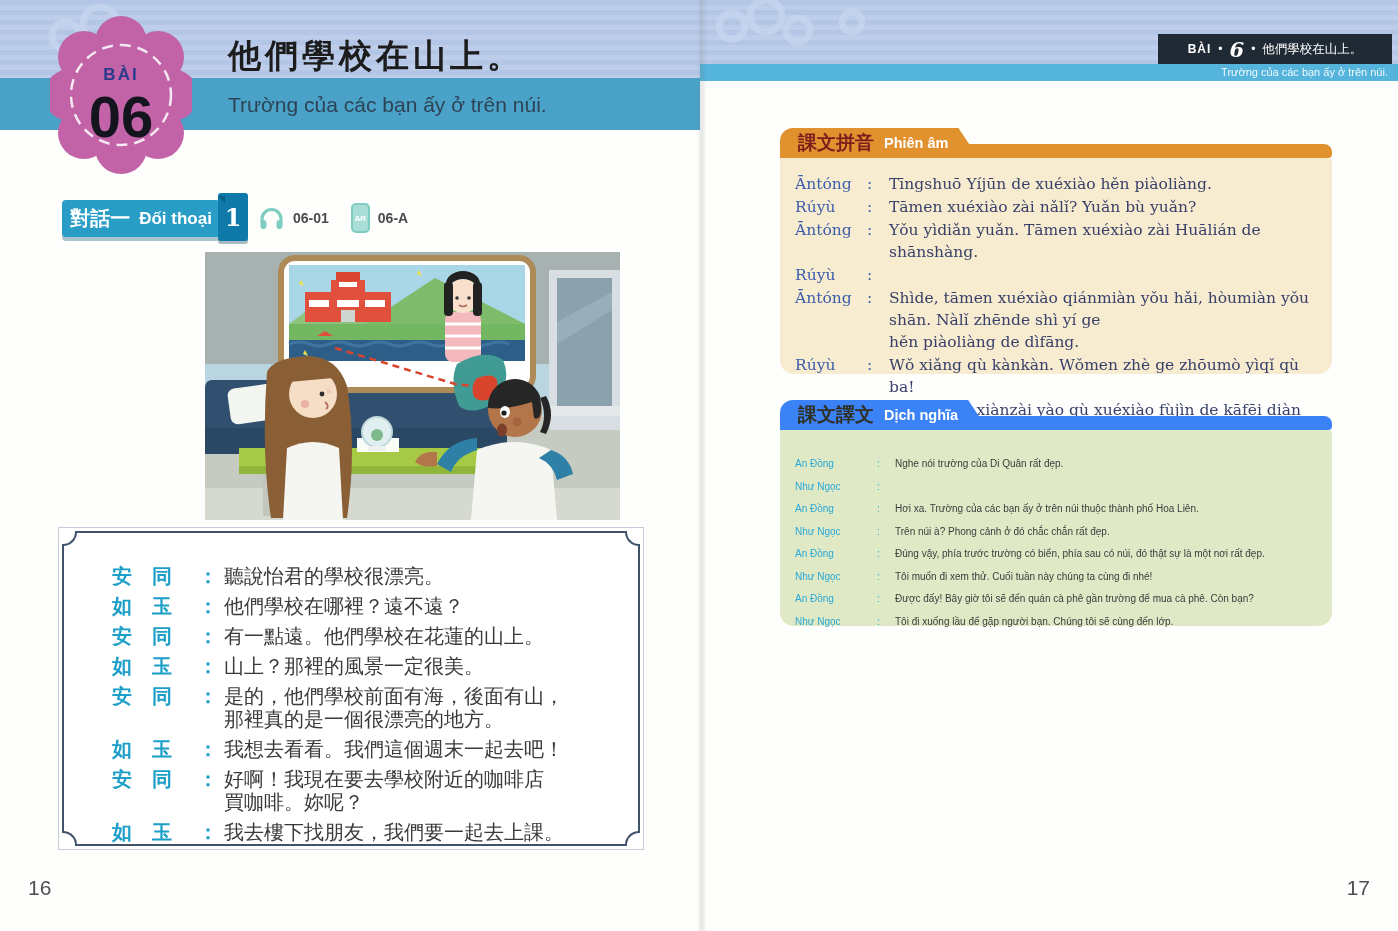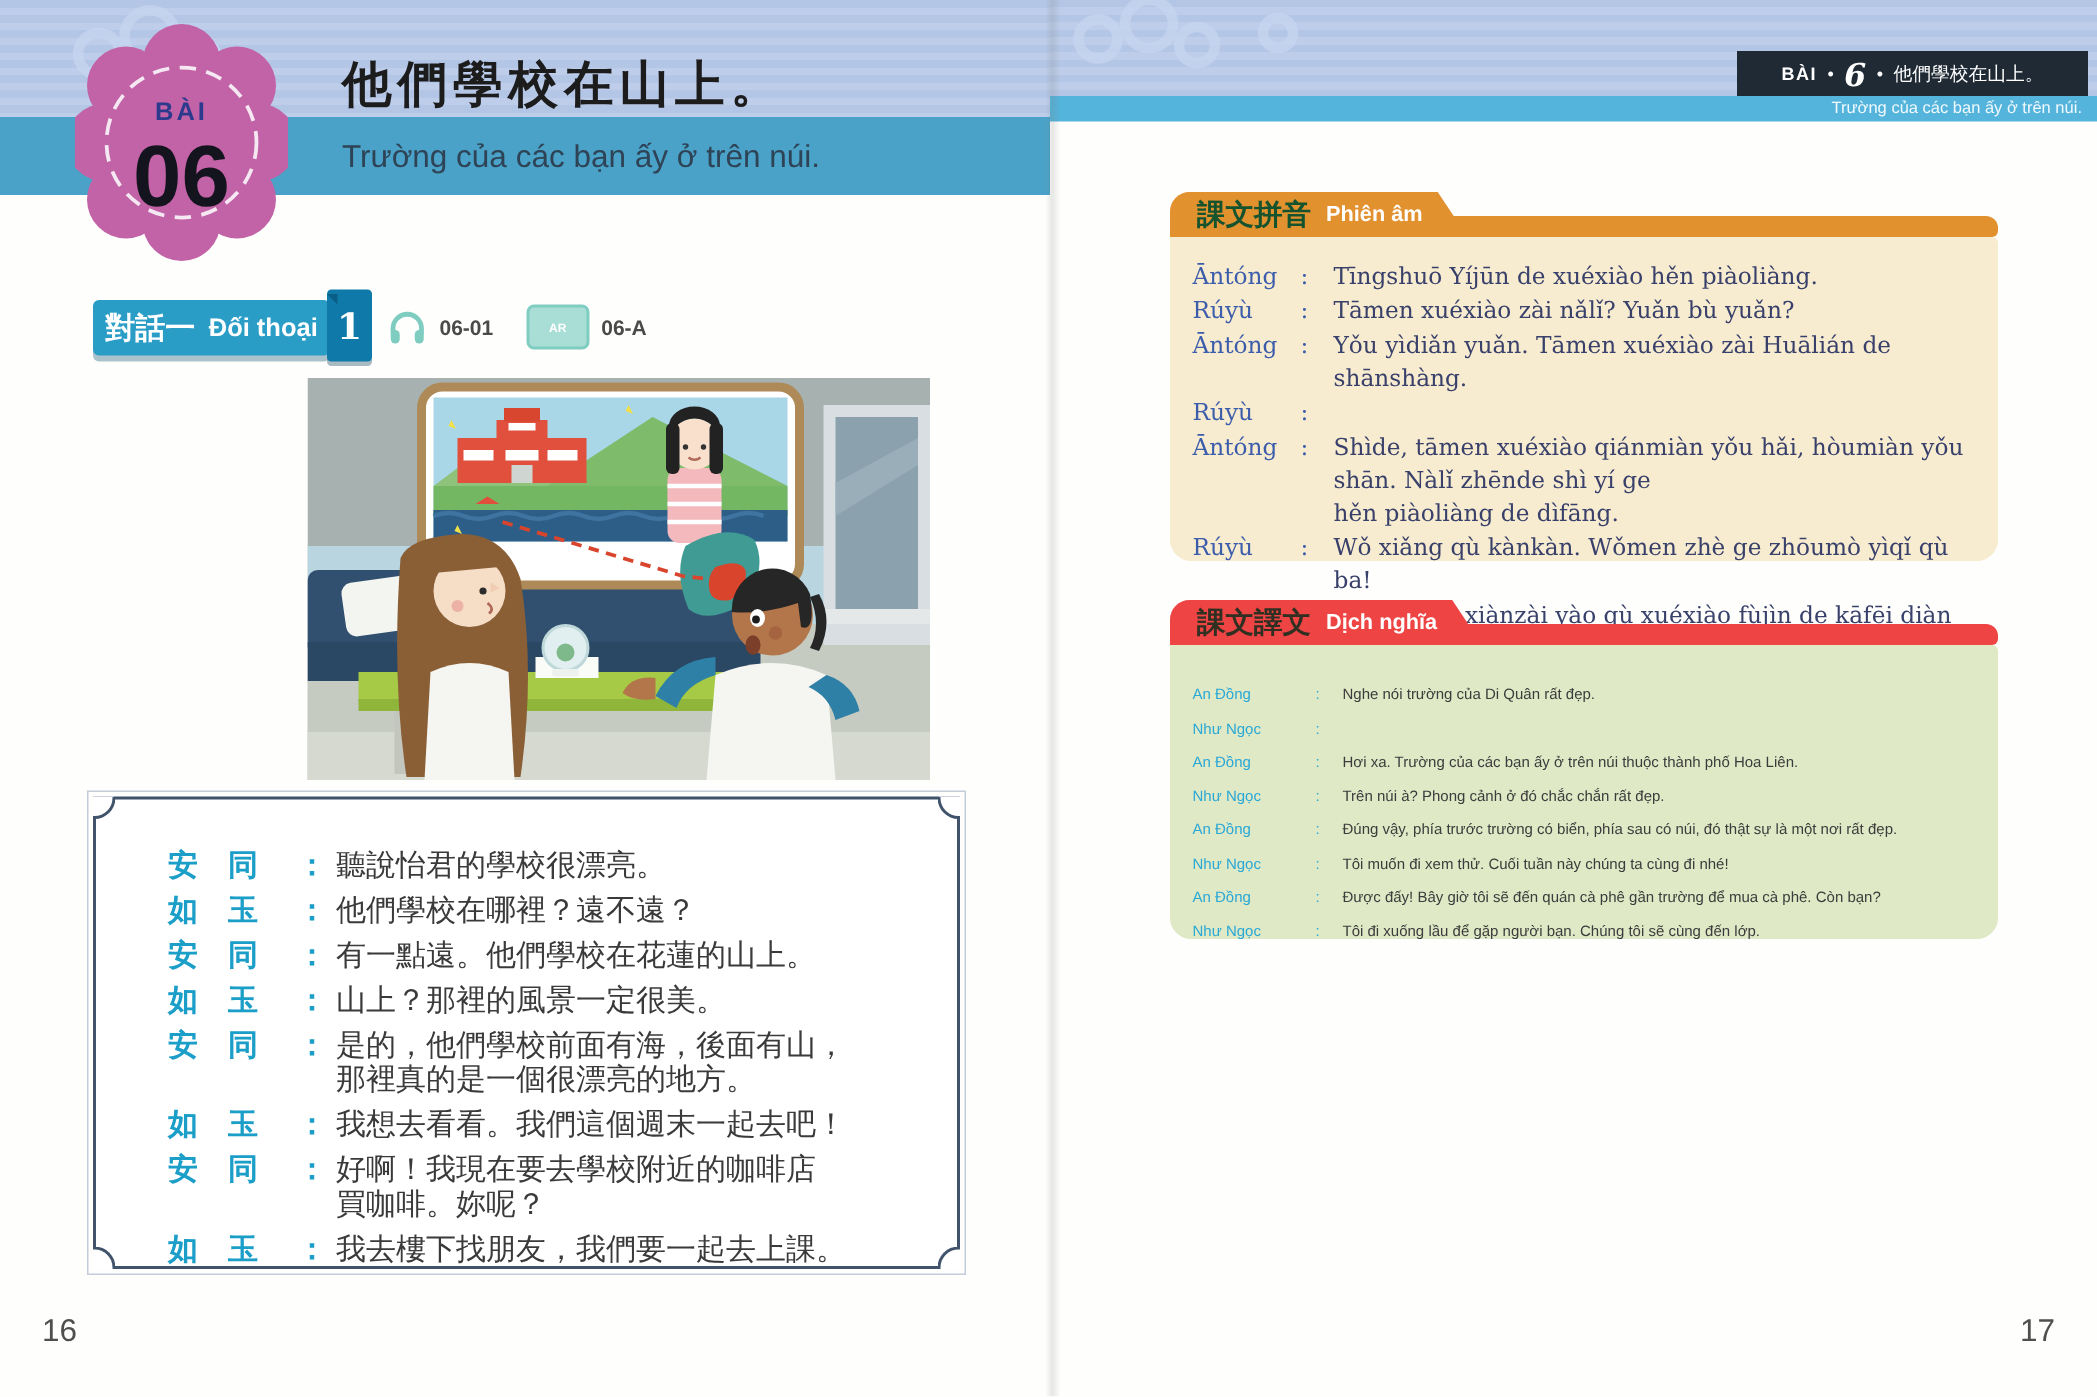--- a/index.html
+++ b/index.html
@@ -38,21 +38,21 @@
   #dlg-banner .vi { font-size:17px; font-weight:bold; color:#ffffff; }
   #dlg-ribbon { position:absolute; left:218px; top:193px; width:30px; height:48px; background:#0f7aa9;
     border-radius:3px; display:flex; align-items:center; justify-content:center; z-index:6;
     box-shadow:0 3px 0 rgba(10,60,84,.35); }
   #dlg-ribbon::before { content:""; position:absolute; left:-7px; top:3px; border:7px solid transparent;
     border-right-color:#085e85; border-top-width:0; }
   #dlg-ribbon .num { color:#fff; font-size:24px; font-weight:bold; font-family:"DejaVu Serif",serif; }
 
   .audio-row { position:absolute; left:258px; top:203px; display:flex; align-items:center; gap:8px; z-index:5; }
   .audio-label { font-size:14px; font-weight:bold; color:#4a4a4a; margin-right:14px; }
-  .ar-card { width:42px; height:30px; border:2px solid #7fccc0; background:#a9ded6; border-radius:5px;
+  .ar-card { width:19px; height:30px; border:2px solid #7fccc0; background:#a9ded6; border-radius:5px;
     display:flex; align-items:center; justify-content:center; font-size:8px; font-weight:bold; color:#ffffff; }
 
   
   #dlg-frame { position:absolute; left:62px; top:531px; width:578px; height:315px; background:#ffffff;
     border:2px solid #41536b; outline:1px solid #c3ccd9; outline-offset:3px; z-index:5; }
   #dlg-frame .c { position:absolute; width:15px; height:15px; background:#ffffff; }
   .c-tl { top:-2px; left:-2px;  border-right:2px solid #41536b;  border-bottom:2px solid #41536b; border-bottom-right-radius:14px; }
   .c-tr { top:-2px; right:-2px; border-left:2px solid #41536b;   border-bottom:2px solid #41536b; border-bottom-left-radius:14px; }
   .c-bl { bottom:-2px; left:-2px;  border-right:2px solid #41536b; border-top:2px solid #41536b; border-top-right-radius:14px; }
   .c-br { bottom:-2px; right:-2px; border-left:2px solid #41536b;  border-top:2px solid #41536b; border-top-left-radius:14px; }
@@ -73,35 +73,35 @@
   #lesson-tag .dot { color:#ffffff; font-size:12px; }
   #lesson-tag .num { color:#ffffff; font-size:21px; font-style:italic; font-family:"DejaVu Serif",serif; font-weight:bold; }
   #lesson-tag .zh { color:#ffffff; font-size:12.5px; font-family:"DejaVu Serif",serif; }
   #tag-sub { position:absolute; right:10px; top:66px; font-size:11px; color:#f0f9fd; z-index:6; }
 
   
   .section { position:absolute; left:80px; width:552px; z-index:5; }
   .sec-tab { position:absolute; left:0; top:0; height:30px; padding:0 30px 0 18px; display:flex;
     align-items:center; gap:10px; border-top-left-radius:13px;
     clip-path:polygon(0 0, calc(100% - 20px) 0, 100% 100%, 0 100%); z-index:2; }
-  .sec-tab .zh { font-family:"DejaVu Serif",serif; font-size:19px; font-weight:bold; color:#14532d; }
+  .sec-tab .zh { font-family:"DejaVu Serif",serif; font-size:19px; font-weight:bold; color:#7f1d1d; }
   .sec-tab .vi { font-size:14.5px; font-weight:bold; color:#ffffff; }
   .sec-strip { position:absolute; left:160px; right:0; top:16px; height:14px; border-radius:0 8px 4px 0; z-index:1; }
   .sec-body { position:absolute; left:0; right:0; top:30px; bottom:0; border-radius:0 4px 14px 14px; }
 
   #sec-pinyin { top:128px; height:246px; }
   #sec-pinyin .sec-tab, #sec-pinyin .sec-strip { background:#e2912f; }
   #sec-pinyin .sec-body { background:#f8ecd0; padding:15px 14px 0 15px; }
   .py-row { display:flex; font-family:"DejaVu Serif","Liberation Serif",serif; font-size:15.5px; line-height:22px; margin-bottom:1px; }
   .py-speaker { width:72px; flex:none; color:#3c5dab; }
   .py-colon { width:22px; flex:none; color:#3c5dab; }
   .py-text { color:#39416b; white-space:pre-line; }
 
   #sec-trans { top:400px; height:226px; }
-  #sec-trans .sec-tab, #sec-trans .sec-strip { background:#ef4444; }
+  #sec-trans .sec-tab, #sec-trans .sec-strip { background:#3b82f6; }
   #sec-trans .sec-tab .zh { color:#2f2f22; }
   #sec-trans .sec-body { background:#dfe9c6; padding:23px 14px 0 15px; }
   .vi-row { display:flex; font-size:10px; line-height:21.5px; margin-bottom:1px; }
   .vi-speaker { width:82px; flex:none; color:#2aa8d6; }
   .vi-colon { width:18px; flex:none; color:#2aa8d6; }
   .vi-text { color:#3c3c3c; }
 </style>
 </head>
 <body>
 

